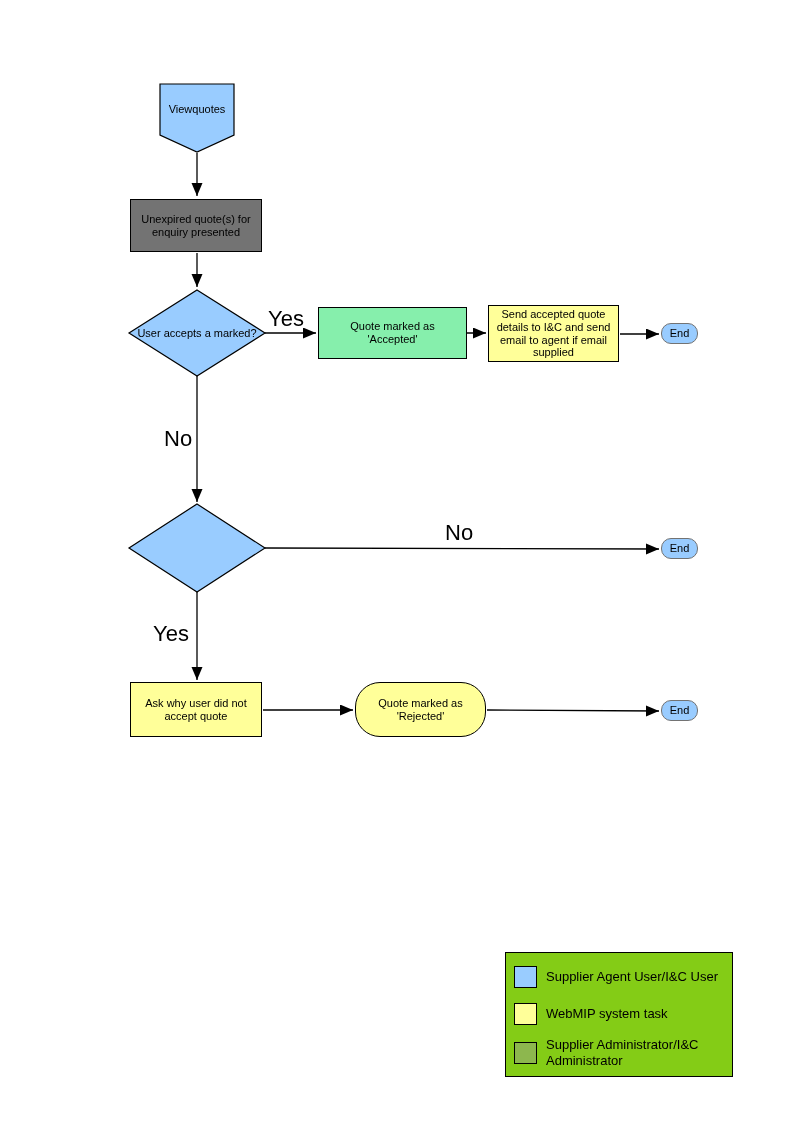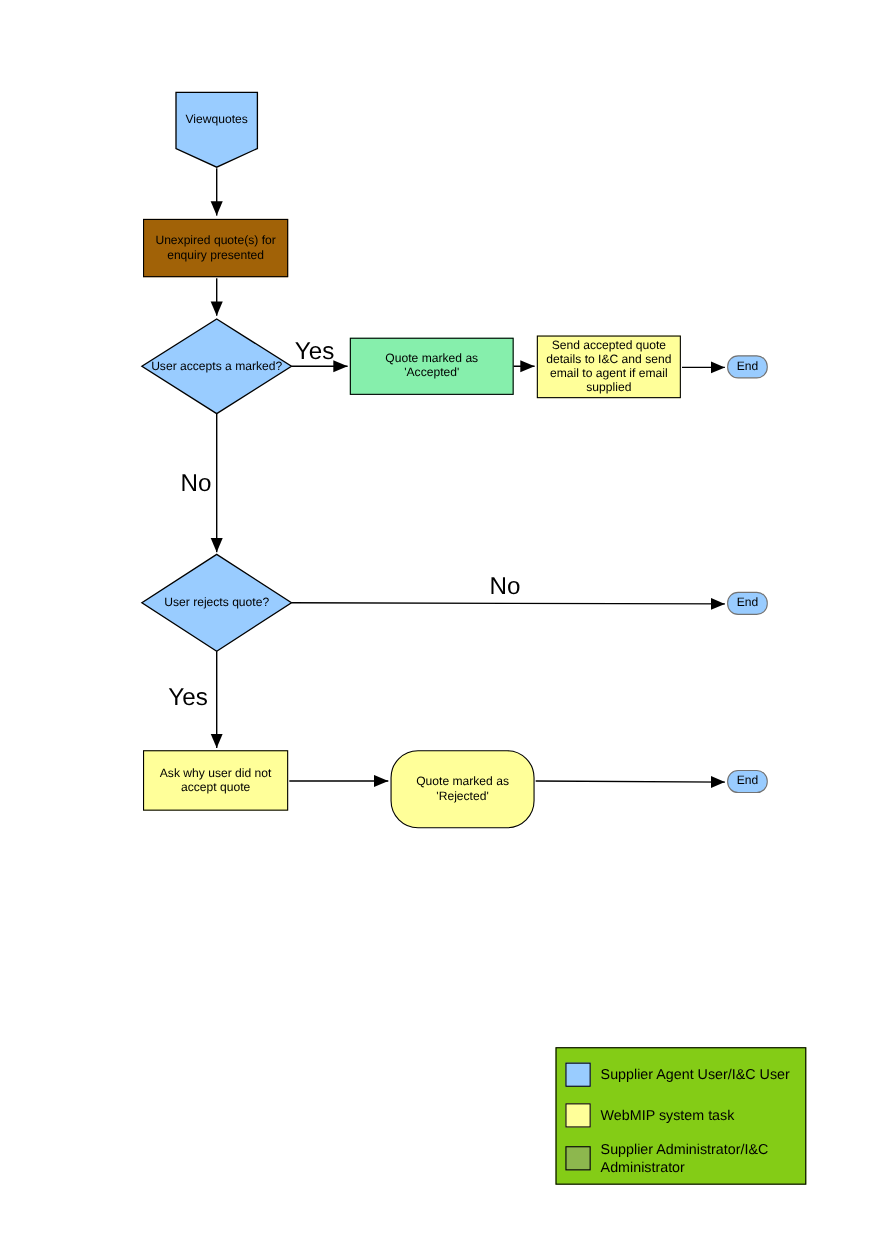--- a/index.html
+++ b/index.html
@@ -103,31 +103,30 @@
     <line x1="197" y1="376" x2="197" y2="502" stroke="#000000" stroke-width="1.3" marker-end="url(#arrow)"></line>
     <line x1="265" y1="548" x2="659" y2="549" stroke="#000000" stroke-width="1.3" marker-end="url(#arrow)"></line>
     <line x1="197" y1="592" x2="197" y2="680" stroke="#000000" stroke-width="1.3" marker-end="url(#arrow)"></line>
     <line x1="263" y1="710" x2="353" y2="710" stroke="#000000" stroke-width="1.3" marker-end="url(#arrow)"></line>
     <line x1="487" y1="710" x2="659" y2="711" stroke="#000000" stroke-width="1.3" marker-end="url(#arrow)"></line>
   </svg>
 
   <div class="shape-label" style="left:160px; top:84px; width:74px; height:50px;">Viewquotes</div>
 
   <div class="shape-label" style="left:137px; top:318px; width:120px; height:30px;">User accepts a marked?</div>
-  <div class="shape-label" style="left:137px; top:533px; width:120px; height:30px;">User rejects quote?</div>
 
-  <div class="node task" style="left: 130px; top: 199px; width: 132px; height: 53px; background-color: #a16207;">Unexpired quote(s) for enquiry presented</div>
+  <div class="node task" style="left: 130px; top: 199px; width: 132px; height: 53px; background-color: #737373;">Unexpired quote(s) for enquiry presented</div>
 
   <div class="node task" style="left: 318px; top: 307px; width: 149px; height: 52px; background-color: #86efac;">Quote  marked as 'Accepted'</div>
 
   <div class="node task" style="left: 488px; top: 305px; width: 131px; height: 57px; padding: 2px 3px; background-color: rgb(255, 255, 153);">Send accepted quote details to I&amp;C and send email to agent if email supplied</div>
 
   <div class="node task" style="left: 130px; top: 682px; width: 132px; height: 55px; background-color: rgb(255, 255, 153);">Ask why user did not accept quote</div>
 
-  <div class="node task" style="left: 355px; top: 682px; width: 131px; height: 71px; background-color: rgb(255, 255, 153); border-radius: 25px;">Quote  marked as 'Rejected'</div>
+  <div class="node task" style="left: 355px; top: 682px; width: 131px; height: 55px; background-color: rgb(255, 255, 153); border-radius: 25px;">Quote  marked as 'Rejected'</div>
 
   <div class="node terminator" style="left: 661px; top: 323px; width: 37px; height: 21px; background-color: rgb(153, 204, 255);">End</div>
   <div class="node terminator" style="left: 661px; top: 538px; width: 37px; height: 21px; background-color: rgb(153, 204, 255);">End</div>
   <div class="node terminator" style="left: 661px; top: 700px; width: 37px; height: 21px; background-color: rgb(153, 204, 255);">End</div>
 
   <div class="edge-label" style="left:268px; top:306px;">Yes</div>
   <div class="edge-label" style="left:164px; top:426px;">No</div>
   <div class="edge-label" style="left:445px; top:520px;">No</div>
   <div class="edge-label" style="left:153px; top:621px;">Yes</div>
 

